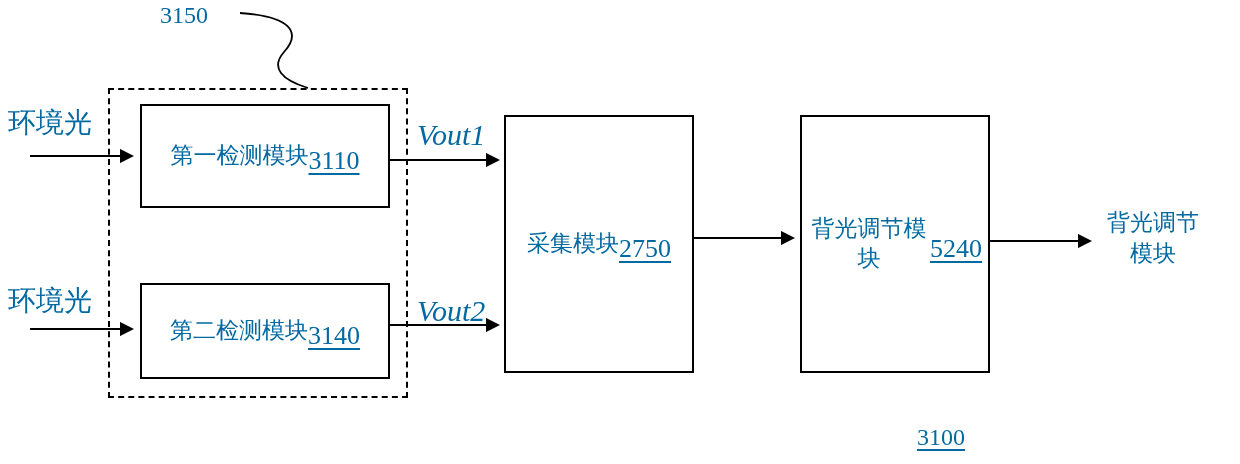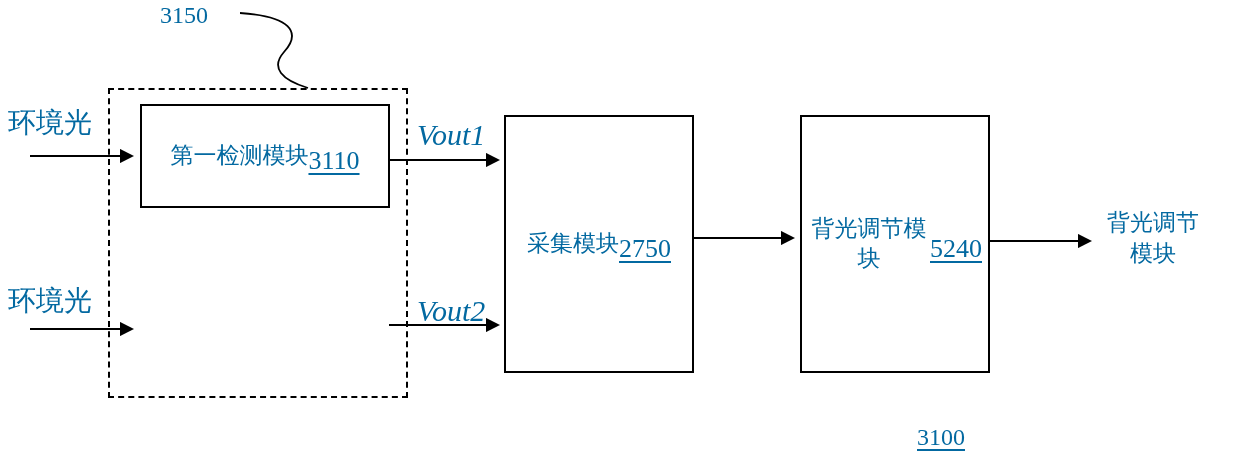--- a/index.html
+++ b/index.html
@@ -116,20 +116,24 @@
   <div class="dashed-box" style="left:108px; top:88px; width:296px; height:306px;"></div>
 
   <div class="plain-label" style="left:8px; top:104px;">环境光</div>
   <div class="plain-label" style="left:8px; top:282px;">环境光</div>
 
   <div class="block" style="left:140px; top:104px; width:246px; height:100px;">
     <div class="title">第一检测模块</div>
     <div class="ref">3110</div>
   </div>
 
+  <div class="block" style="left:140px; top:283px; width:246px; height:92px;">
+    <div class="title">第二检测模块</div>
+    <div class="ref">3140</div>
+  </div>
 
   <div class="signal-label" style="left:417px; top:118px;">Vout1</div>
   <div class="signal-label" style="left:417px; top:294px;">Vout2</div>
 
   <div class="block" style="left:504px; top:115px; width:186px; height:254px;text-align:center;">
     <div class="title">采集模块</div>
     <div class="ref">2750</div>
   </div>
 
   <div class="block" style="left:800px; top:115px; width:186px; height:254px;">

